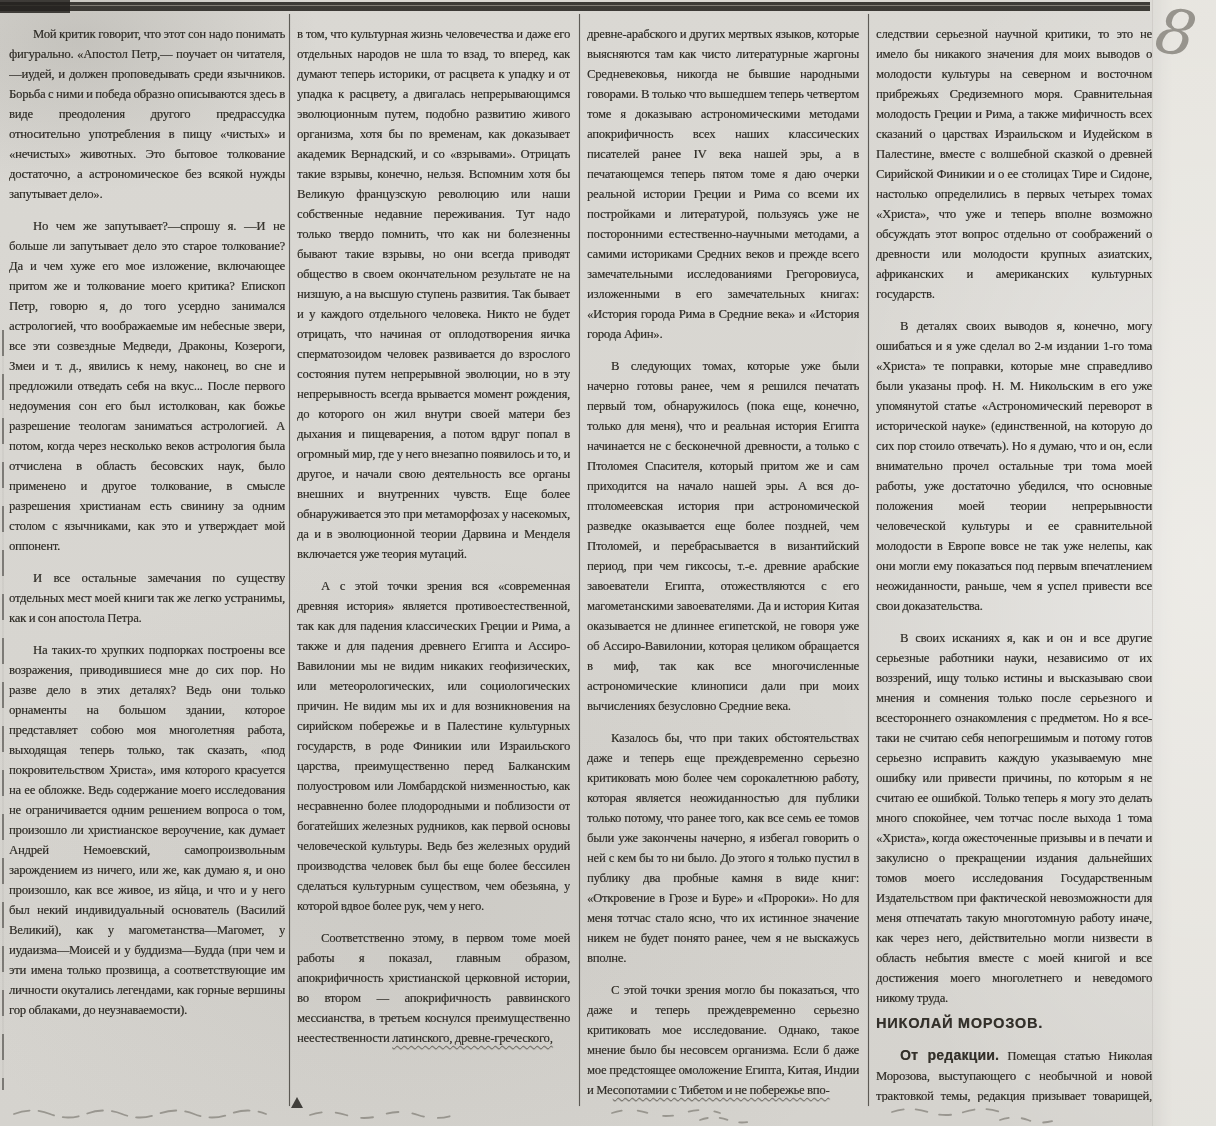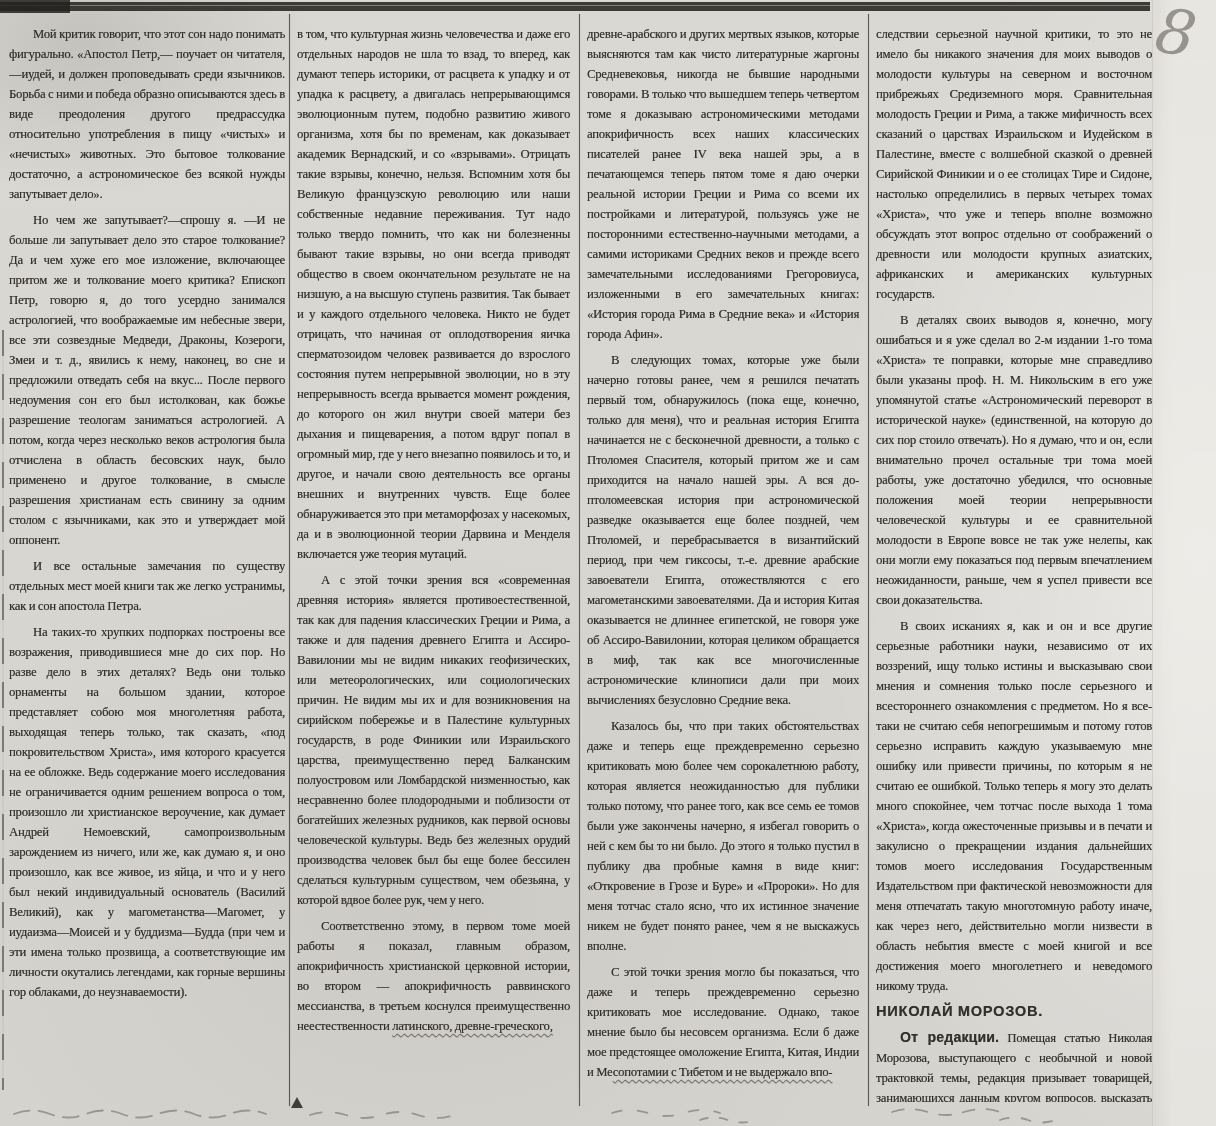--- a/index.html
+++ b/index.html
@@ -91,21 +91,21 @@
     hyphens: auto;
   }
   .c1 { left: 9px;   width: 276px; }
   .c2 { left: 297px; width: 273px; }
   .c3 { left: 587px; width: 272px; }
   .c4 { left: 876px; width: 276px; }
   .col p {
     margin: 0;
     text-indent: 24px;
   }
-  .col p + p { margin-top: 6px; }
+  .col p + p { margin-top: 12px; }
   .col p.cont { text-indent: 0; }
   
   .pencil-u {
     text-decoration: underline;
     text-decoration-style: wavy;
     text-decoration-color: rgba(104,101,94,0.85);
     text-decoration-thickness: 1.4px;
     text-underline-offset: 3px;
   }
   
@@ -166,21 +166,21 @@
   <div class="col c2">
     <p class="cont">в том, что культурная жизнь человечества и даже его отдельных народов не шла то взад, то вперед, как думают теперь историки, от расцвета к упадку и от упадка к расцвету, а двигалась непрерывающимся эволюционным путем, подобно развитию живого организма, хотя бы по временам, как доказывает академик Вернадский, и со «взрывами». Отрицать такие взрывы, конечно, нельзя. Вспомним хотя бы Великую французскую революцию или наши собственные недавние переживания. Тут надо только твердо помнить, что как ни болезненны бывают такие взрывы, но они всегда приводят общество в своем окончательном результате не на низшую, а на высшую ступень развития. Так бывает и у каждого отдельного человека. Никто не будет отрицать, что начиная от оплодотворения яичка сперматозоидом человек развивается до взрослого состояния путем непрерывной эволюции, но в эту непрерывность всегда врывается момент рождения, до которого он жил внутри своей матери без дыхания и пищеварения, а потом вдруг попал в огромный мир, где у него внезапно появилось и то, и другое, и начали свою деятельность все органы внешних и внутренних чувств. Еще более обнаруживается это при метаморфозах у насекомых, да и в эволюционной теории Дарвина и Менделя включается уже теория мутаций.</p>
     <p>А с этой точки зрения вся «современная древняя история» является противоестественной, так как для падения классических Греции и Рима, а также и для падения древнего Египта и Ассиро-Вавилонии мы не видим никаких геофизических, или метеорологических, или социологических причин. Не видим мы их и для возникновения на сирийском побережье и в Палестине культурных государств, в роде Финикии или Израильского царства, преимущественно перед Балканским полуостровом или Ломбардской низменностью, как несравненно более плодородными и поблизости от богатейших железных рудников, как первой основы человеческой культуры. Ведь без железных орудий производства человек был бы еще более бессилен сделаться культурным существом, чем обезьяна, у которой вдвое более рук, чем у него.</p>
     <p><span>Соответственно этому, в первом томе моей работы я показал, главным образом, апокрифичность христианской церковной истории, во втором — апокрифичность раввинского мессианства, в третьем коснулся преимущественно неестественности </span><span class="pencil-u">латинского, древне-греческого,</span></p>
   </div>
 
   <div class="col c3">
     <p class="cont">древне-арабского и других мертвых языков, которые выясняются там как чисто литературные жаргоны Средневековья, никогда не бывшие народными говорами. В только что вышедшем теперь четвертом томе я доказываю астрономическими методами апокрифичность всех наших классических писателей ранее IV века нашей эры, а в печатающемся теперь пятом томе я даю очерки реальной истории Греции и Рима со всеми их постройками и литературой, пользуясь уже не посторонними естественно-научными методами, а самими историками Средних веков и прежде всего замечательными исследованиями Грегоровиуса, изложенными в его замечательных книгах: «История города Рима в Средние века» и «История города Афин».</p>
     <p>В следующих томах, которые уже были начерно готовы ранее, чем я решился печатать первый том, обнаружилось (пока еще, конечно, только для меня), что и реальная история Египта начинается не с бесконечной древности, а только с Птоломея Спасителя, который притом же и сам приходится на начало нашей эры. А вся до-птоломеевская история при астрономической разведке оказывается еще более поздней, чем Птоломей, и перебрасывается в византийский период, при чем гиксосы, т.-е. древние арабские завоеватели Египта, отожествляются с его магометанскими завоевателями. Да и история Китая оказывается не длиннее египетской, не говоря уже об Ассиро-Вавилонии, которая целиком обращается в миф, так как все многочисленные астрономические клинописи дали при моих вычислениях безусловно Средние века.</p>
     <p>Казалось бы, что при таких обстоятельствах даже и теперь еще преждевременно серьезно критиковать мою более чем сорокалетнюю работу, которая является неожиданностью для публики только потому, что ранее того, как все семь ее томов были уже закончены начерно, я избегал говорить о ней с кем бы то ни было. До этого я только пустил в публику два пробные камня в виде книг: «Откровение в Грозе и Буре» и «Пророки». Но для меня тотчас стало ясно, что их истинное значение никем не будет понято ранее, чем я не выскажусь вполне.</p>
-    <p><span>С этой точки зрения могло бы показаться, что даже и теперь преждевременно серьезно критиковать мое исследование. Однако, такое мнение было бы несовсем организма. Если б даже мое предстоящее омоложение Египта, Китая, Индии и Ме</span><span class="pencil-u">сопотамии с Тибетом и не выдержало впо-</span></p>
+    <p><span>С этой точки зрения могло бы показаться, что даже и теперь преждевременно серьезно критиковать мое исследование. Однако, такое мнение было бы несовсем организма. Если б даже мое предстоящее омоложение Египта, Китая, Индии и Ме</span><span class="pencil-u">сопотамии с Тибетом и не побережье впо-</span></p>
   </div>
 
   <div class="col c4">
     <p class="cont">следствии серьезной научной критики, то это не имело бы никакого значения для моих выводов о молодости культуры на северном и восточном прибрежьях Средиземного моря. Сравнительная молодость Греции и Рима, а также мифичность всех сказаний о царствах Израильском и Иудейском в Палестине, вместе с волшебной сказкой о древней Сирийской Финикии и о ее столицах Тире и Сидоне, настолько определились в первых четырех томах «Христа», что уже и теперь вполне возможно обсуждать этот вопрос отдельно от соображений о древности или молодости крупных азиатских, африканских и американских культурных государств.</p>
     <p>В деталях своих выводов я, конечно, могу ошибаться и я уже сделал во 2-м издании 1-го тома «Христа» те поправки, которые мне справедливо были указаны проф. Н. М. Никольским в его уже упомянутой статье «Астрономический переворот в исторической науке» (единственной, на которую до сих пор стоило отвечать). Но я думаю, что и он, если внимательно прочел остальные три тома моей работы, уже достаточно убедился, что основные положения моей теории непрерывности человеческой культуры и ее сравнительной молодости в Европе вовсе не так уже нелепы, как они могли ему показаться под первым впечатлением неожиданности, раньше, чем я успел привести все свои доказательства.</p>
     <p>В своих исканиях я, как и он и все другие серьезные работники науки, независимо от их воззрений, ищу только истины и высказываю свои мнения и сомнения только после серьезного и всестороннего ознакомления с предметом. Но я все-таки не считаю себя непогрешимым и потому готов серьезно исправить каждую указываемую мне ошибку или привести причины, по которым я не считаю ее ошибкой. Только теперь я могу это делать много спокойнее, чем тотчас после выхода 1 тома «Христа», когда ожесточенные призывы и в печати и закулисно о прекращении издания дальнейших томов моего исследования Государственным Издательством при фактической невозможности для меня отпечатать такую многотомную работу иначе, как через него, действительно могли низвести в область небытия вместе с моей книгой и все достижения моего многолетнего и неведомого никому труда.</p>
     <p class="signature">НИКОЛАЙ МОРОЗОВ.</p>
     <p><span class="editorial-lead">От редакции.</span><span> Помещая статью Николая Морозова, выступающего с необычной и новой трактовкой темы, редакция призывает товарищей, занимающихся данным </span><span class="pencil-u">кругом вопросов, высказать свое мнение,</span></p>
   </div>
 

